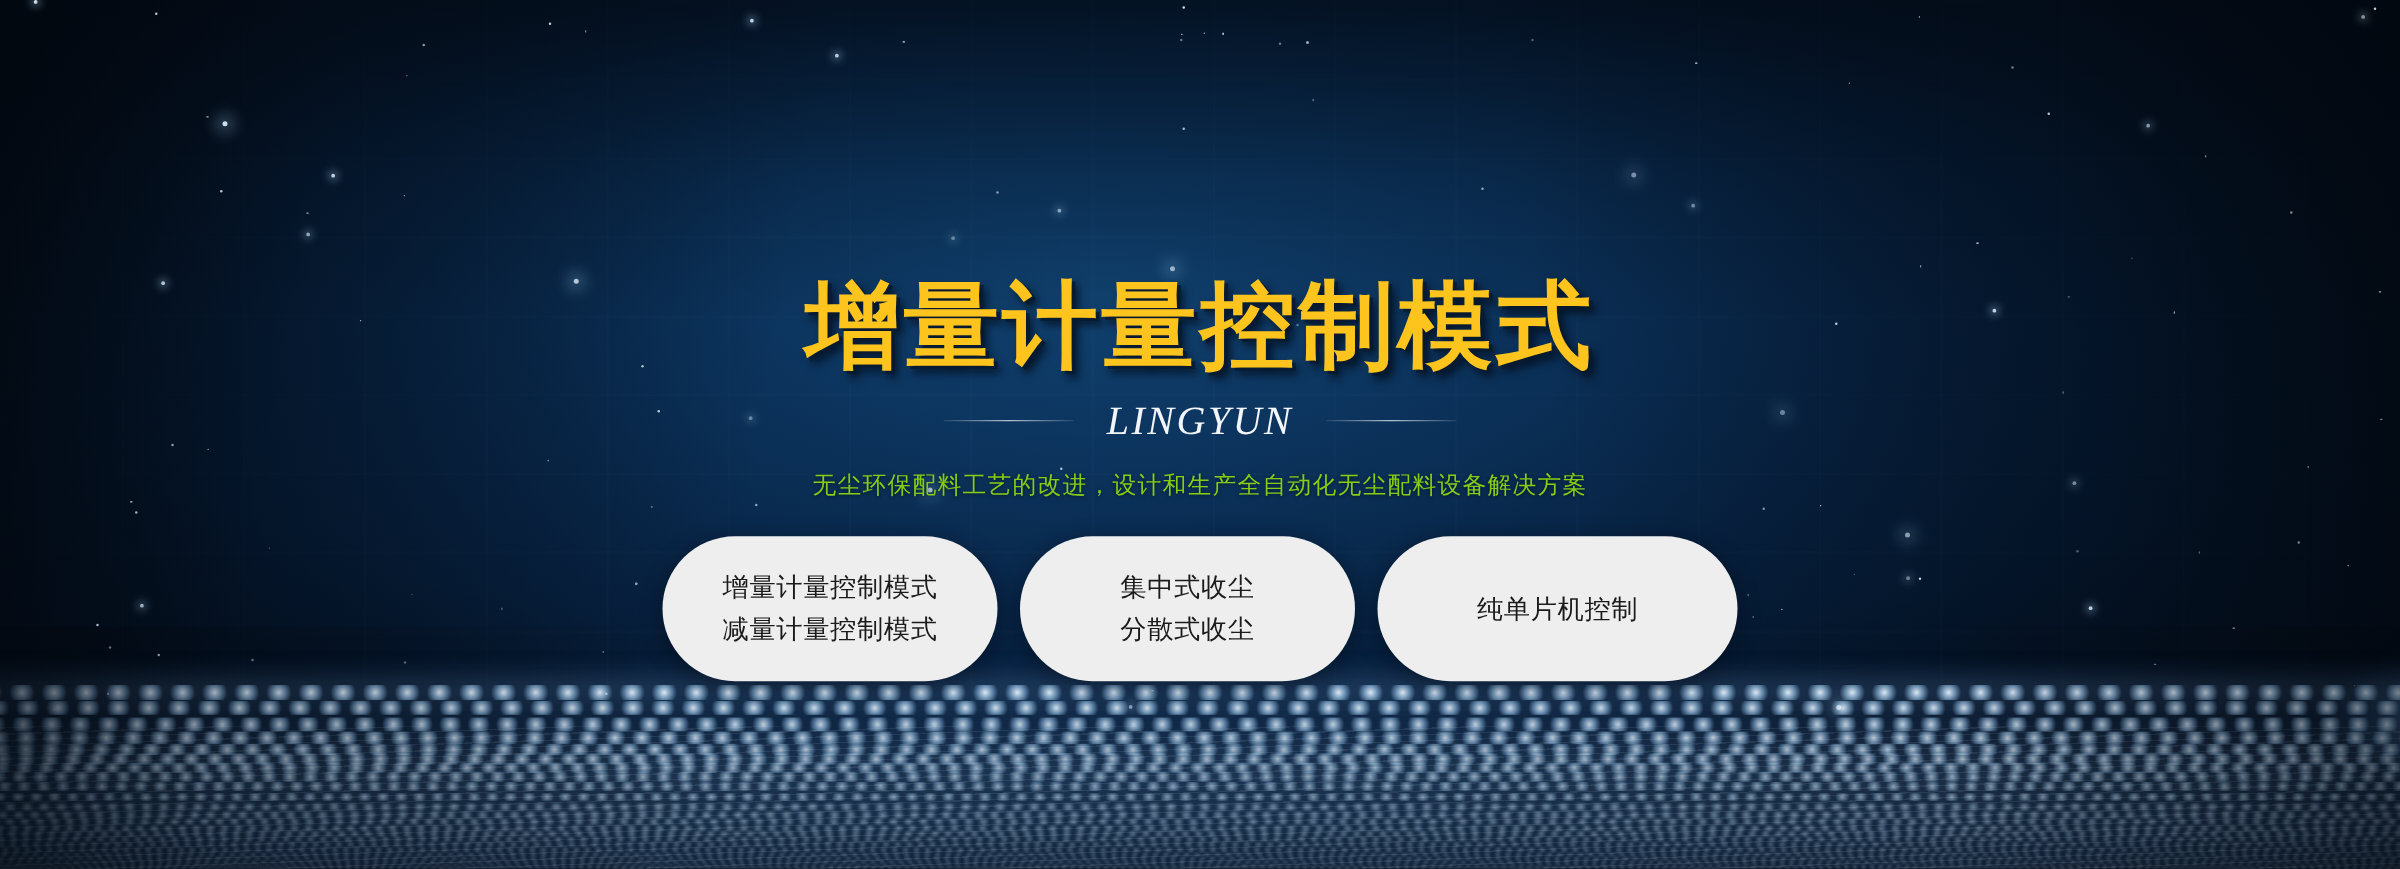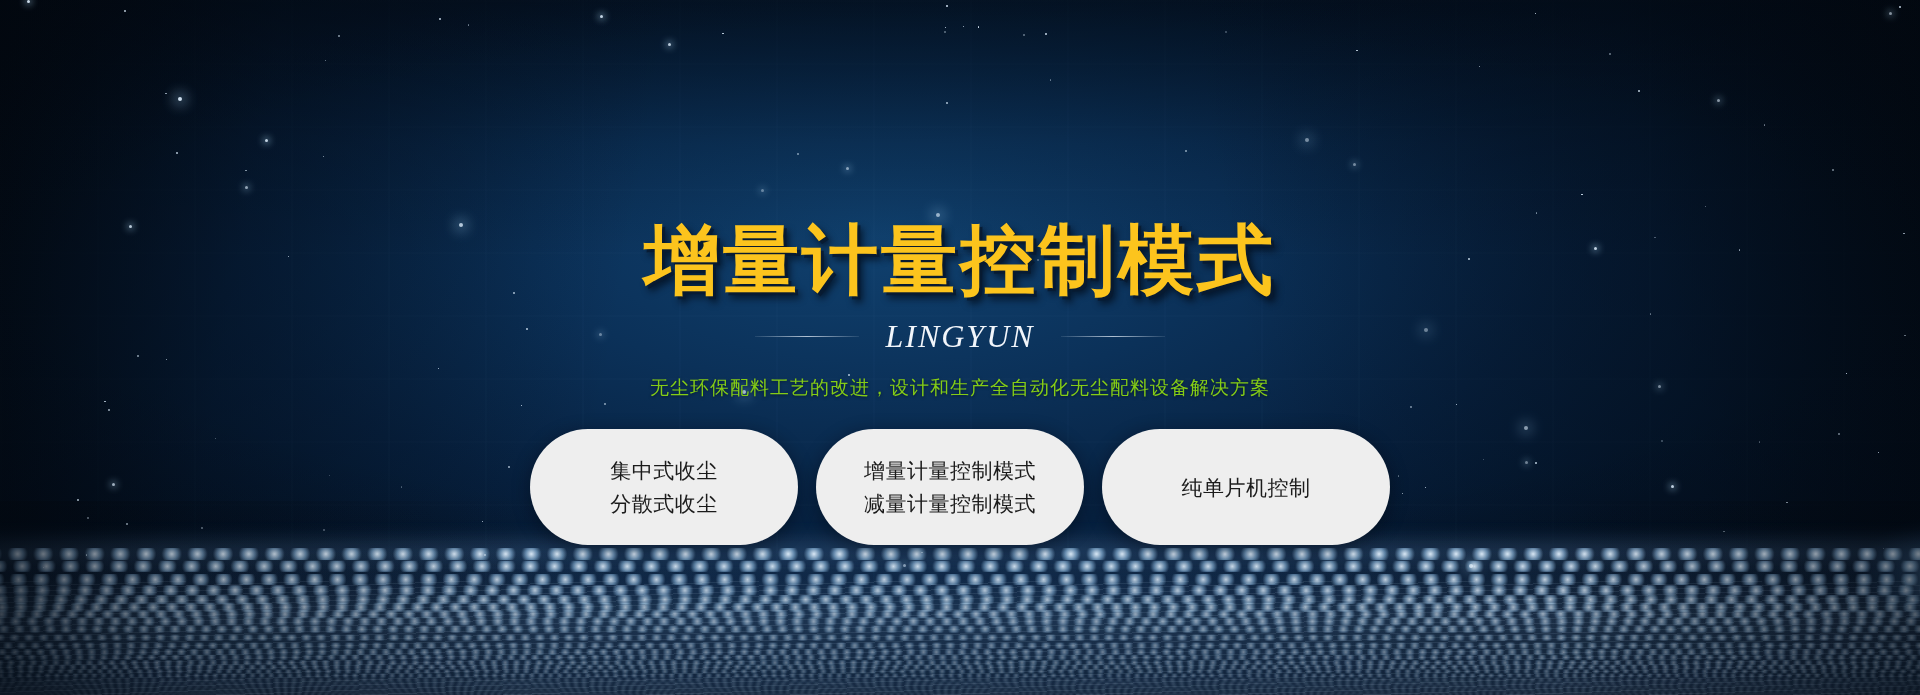--- a/index.html
+++ b/index.html
@@ -376,28 +376,28 @@
       <span class="sub-rule"></span>
       <span class="sub-text">LINGYUN</span>
       <span class="sub-rule"></span>
     </div>
 
     <div class="tagline">无尘环保配料工艺的改进，设计和生产全自动化无尘配料设备解决方案</div>
 
     <div class="cards">
 
       <div class="card">
+        <span class="card-line">增量计量控制模式</span>
+        <span class="card-line">减量计量控制模式</span>
+      </div>
+
+      <div class="card">
         <span class="card-line">集中式收尘</span>
         <span class="card-line">分散式收尘</span>
       </div>
 
-      <div class="card">
-        <span class="card-line">增量计量控制模式</span>
-        <span class="card-line">减量计量控制模式</span>
-      </div>
-
       <div class="card wide">
         <span class="card-line">纯单片机控制</span>
       </div>
 
     </div>
   </div>
 </div>
 
 </body></html>

